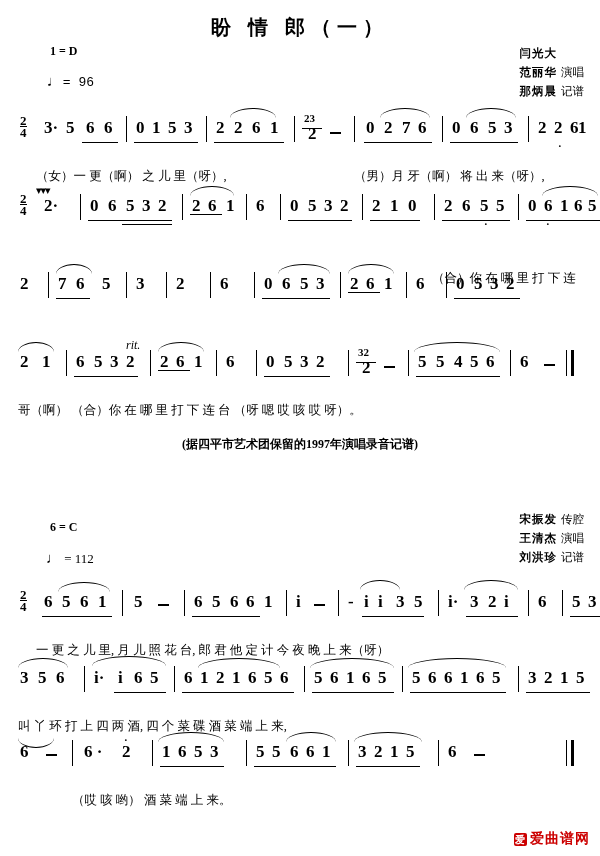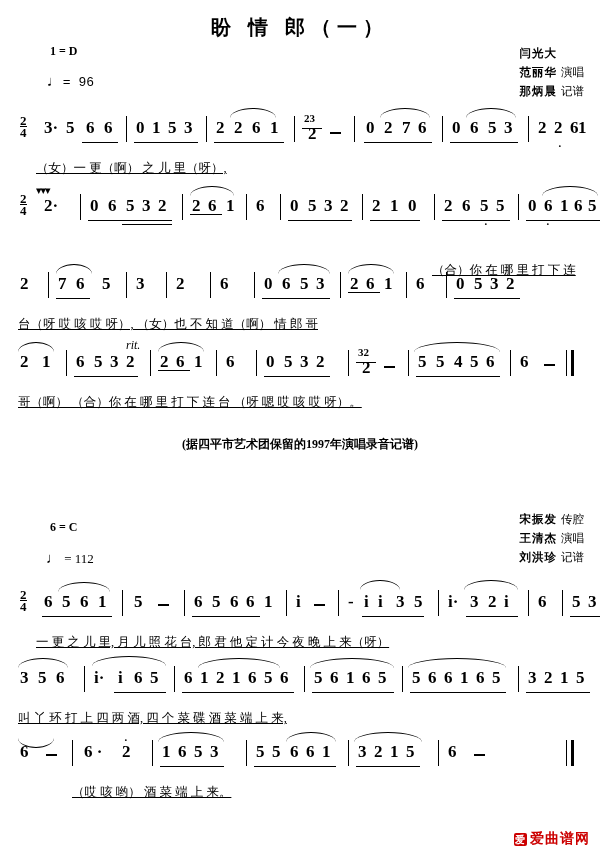--- a/index.html
+++ b/index.html
@@ -47,21 +47,21 @@
     white-space:nowrap;
   }
   .lyrics{
     position:relative;
     height:22px;
     font-family:"Liberation Serif", serif;
     font-size:12.5px;
     white-space:nowrap;
   }
   .tok{position:absolute;top:0;}
-  .lyr{position:absolute;top:8px;text-decoration:underline;}
+  .lyr{position:absolute;top:16px;}
 
   
   .timesig{
     position:absolute;
     font-family:"Liberation Serif",serif;
     font-weight:bold;
     font-size:13px;
     line-height:11px;
     text-align:center;
     top:-3px;
@@ -175,20 +175,21 @@
         <span class="slur" style="left:448px;top:-10px;width:50px;"></span>
         <div class="bar" style="left:510px;"></div>
         <span class="tok" style="left:520px;">2</span>
           <span class="tok" style="left:536px;">2</span>
         <span class="tok" style="left:552px;">6</span>
           <span class="tok" style="left:540px;top:22px;font-size:11px;">·</span>
         <span class="tok" style="left:560px;">1</span>
       </div>
       <div class="lyrics">
         <span class="lyr" style="left:18px;">（女）一   更（啊）   之 儿   里（呀）,</span>
+        <span class="lyr" style="left:336px;">（男）月 牙（啊）  将 出   来（呀）,</span>
       </div>
     </div>
   </div>
 
   <div class="system" style="top:196px;">
     <div class="srow">
       <div class="trill" style="left:18px;top:-12px;">▾▾▾</div>
       <div class="timesig" style="left:2px;">
         <span class="num">2</span>
         <span class="den">4</span>
@@ -276,23 +277,20 @@
         <span class="slur" style="left:330px;top:-10px;width:46px;"></span>
         <div class="bar" style="left:388px;"></div>
         <span class="tok" style="left:398px;">6</span>
         <div class="bar" style="left:428px;"></div>
         <span class="tok" style="left:438px;">0</span>
           <span class="tok" style="left:456px;">5</span>
         <span class="tok" style="left:472px;">3</span>
           <span class="tok" style="left:488px;">2</span>
         <span class="beam" style="left:436px;top:24px;width:66px;"></span>
       </div>
-      <div class="lyrics">
-        <span class="lyr" style="left:0px;">台（呀   哎 咳 哎 呀）,   （女）也 不 知   道（啊）      情 郎 哥</span>
-      </div>
     </div>
   </div>
 
   <div class="system" style="top:352px;">
     <div class="srow">
       <div class="rit" style="left:108px;top:-14px;">rit.</div>
       <div class="notes">
         <span class="tok" style="left:2px;">2</span>
         <span class="tok" style="left:24px;">1</span>
         <span class="slur" style="left:0px;top:-10px;width:36px;"></span>

